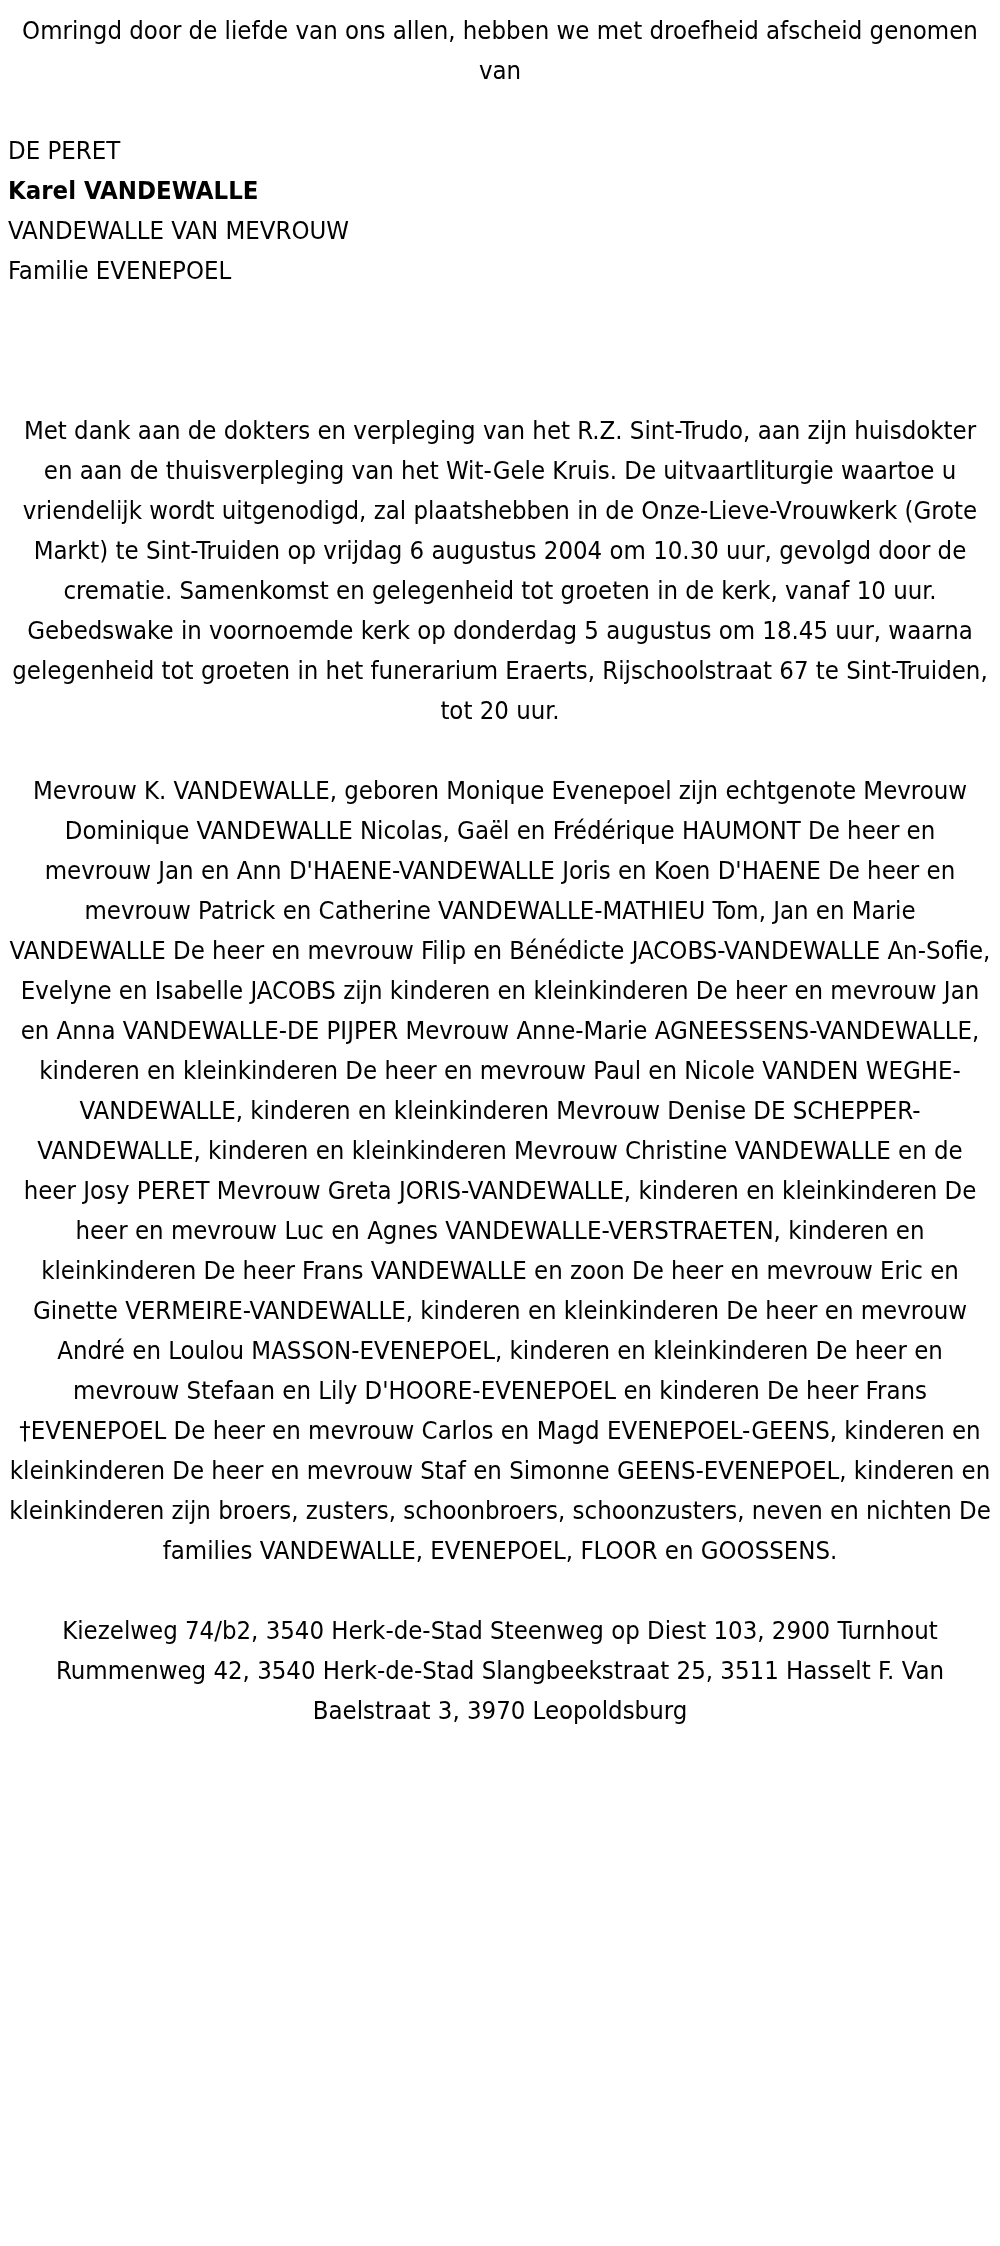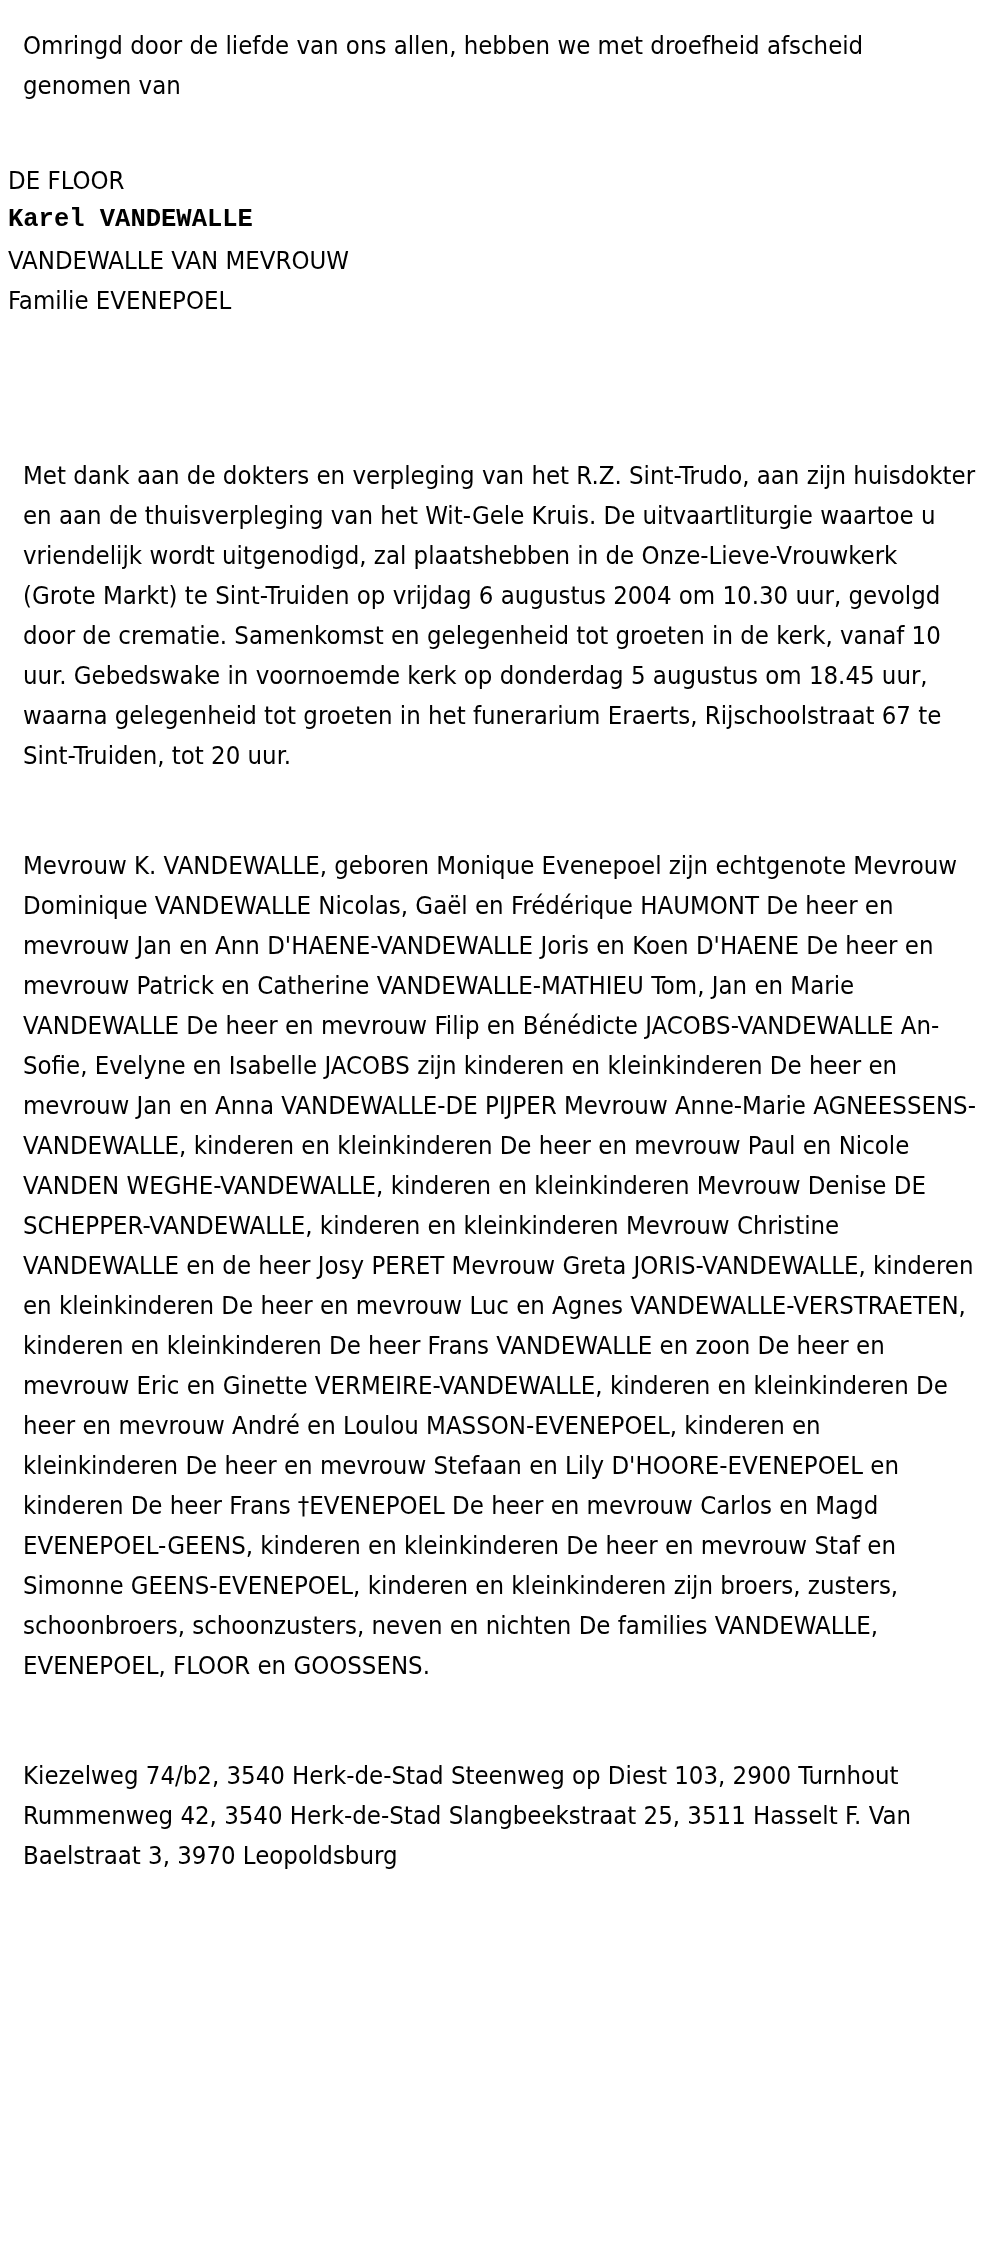--- a/index.html
+++ b/index.html
@@ -25,39 +25,38 @@
     height: 40px;
   }
   .line {
     font-size: 25.5px;
     line-height: 40px;
     margin: 0;
     white-space: nowrap;
   }
   .name-bold {
     font-weight: 700;
-    font-family: Liberation Mono, monospace;
   }
   .para {
     font-size: 25.5px;
     line-height: 40px;
-    margin: 15px;
-    text-align: left;
+    margin: 0;
+    text-align: center;
   }
 </style>
 </head>
 <body>
 
 <div class="sheet">
 
   <p class="para">Omringd door de liefde van ons allen, hebben we met droefheid afscheid genomen van</p>
 
   <div class="gap-line"></div>
 
-  <p class="line">DE FLOOR</p>
+  <p class="line">DE PERET</p>
   <p class="line name-bold">Karel VANDEWALLE</p>
   <p class="line">VANDEWALLE VAN MEVROUW</p>
   <p class="line">Familie EVENEPOEL</p>
 
   <div class="gap-line"></div>
 
 
   <div class="gap-line"></div>
 
 

